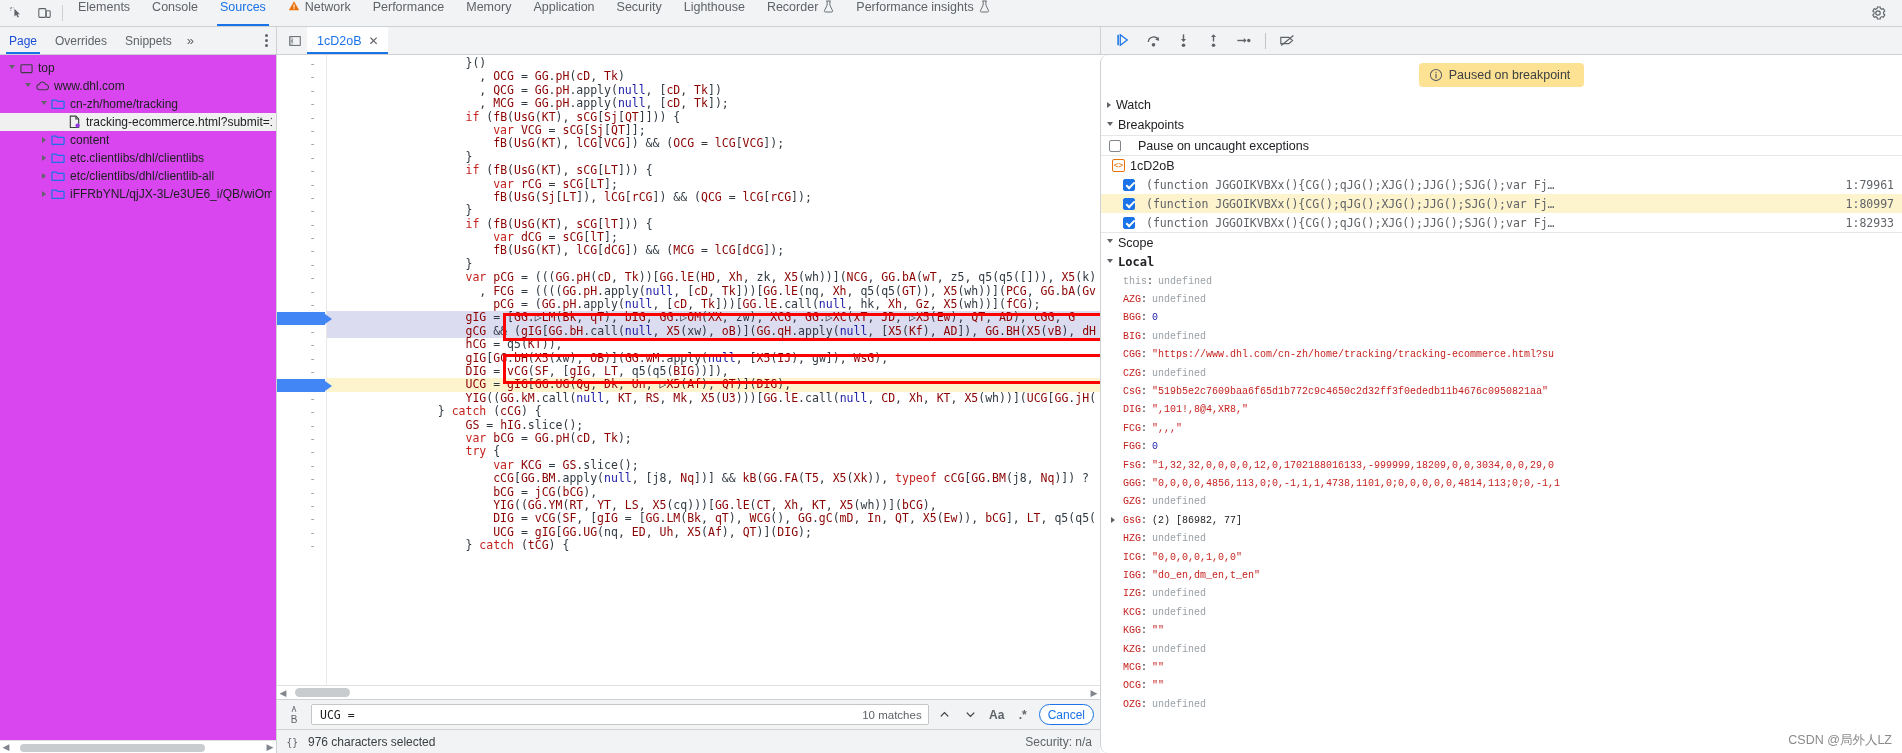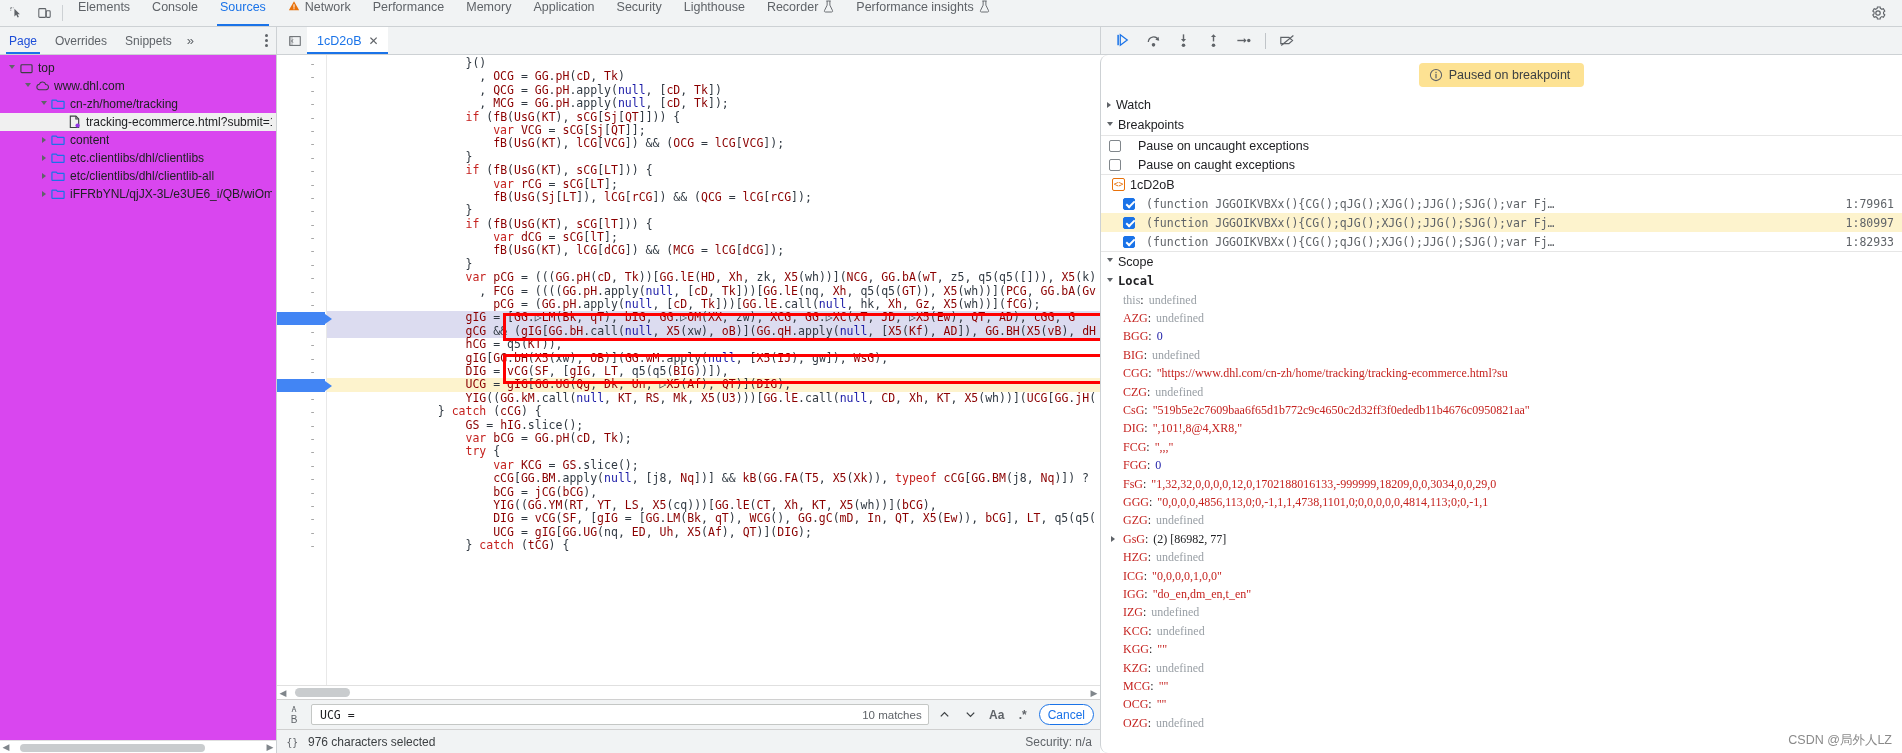--- a/index.html
+++ b/index.html
@@ -228,21 +228,21 @@
     font-family: "DejaVu Sans Mono","Liberation Mono",monospace; font-size: 11.5px; color: #5f6368;
     white-space: nowrap; overflow: hidden;
   }
   .bp-entry.hl { background: #fdf3cd; }
   .bp-entry .snip { flex: 1; overflow: hidden; text-overflow: clip; }
   .bp-entry .loc { color: #5f6368; padding-right: 8px; font-size: 11.5px; }
 
   .scope-list { overflow: hidden; }
   .scope-row {
     height: 18.4px; display: flex; align-items: center;
-    font-family: Liberation Serif, serif; font-size: 12px;
+    font-family: Liberation Mono, monospace; font-size: 10px;
     white-space: nowrap; padding-left: 22px;
   }
   .scope-row .vname { color: #c5221f; }
   .scope-row .vname.this { color: #9aa0a6; }
   .scope-row .colon { color: #202124; }
   .scope-row .vundef { color: #9aa0a6; padding-left: 5px; }
   .scope-row .vstr { color: #c5221f; padding-left: 5px; }
   .scope-row .vnum { color: #1a1aa6; padding-left: 5px; }
   .scope-row .varr { color: #202124; padding-left: 5px; }
   .scope-row .expander { width: 12px; margin-left:-12px; display:flex; align-items:center; }
@@ -619,24 +619,20 @@
       <div class="sect-head">
         <span class="tri-s open"></span>
         <span>Breakpoints</span>
       </div>
 
       <div class="bp-list" id="bp-options">
           <div class="bp-opt">
             <span class="cbx"></span>
             <span>Pause on uncaught exceptions</span>
           </div>
-          <div class="bp-opt">
-            <span class="cbx"></span>
-            <span>Pause on caught exceptions</span>
-          </div>
         </div>
 
       <div class="bp-group-head">
         <span class="tri-s open"></span>
         <span class="bp-file-badge">&lt;&gt;</span>
         <span style="font-size:12.5px;">1cD2oB</span>
       </div>
       <div id="bp-entries">
           <div class="bp-entry">
             <span class="cbx on"></span>

